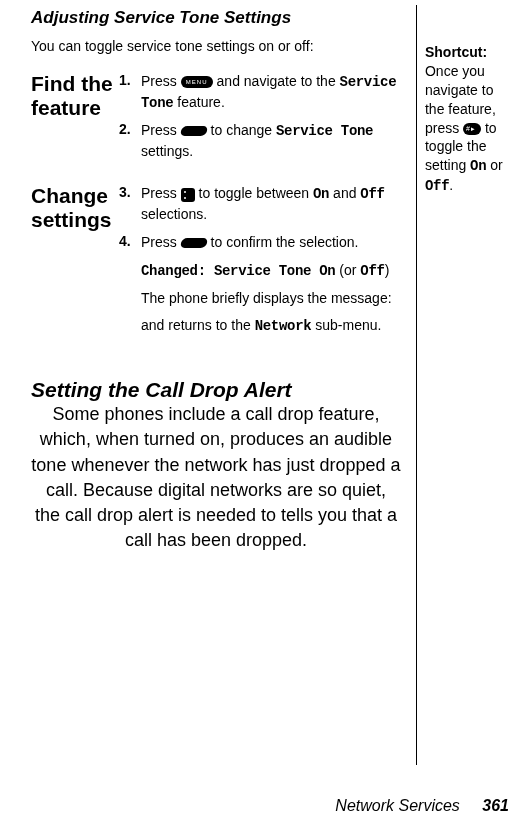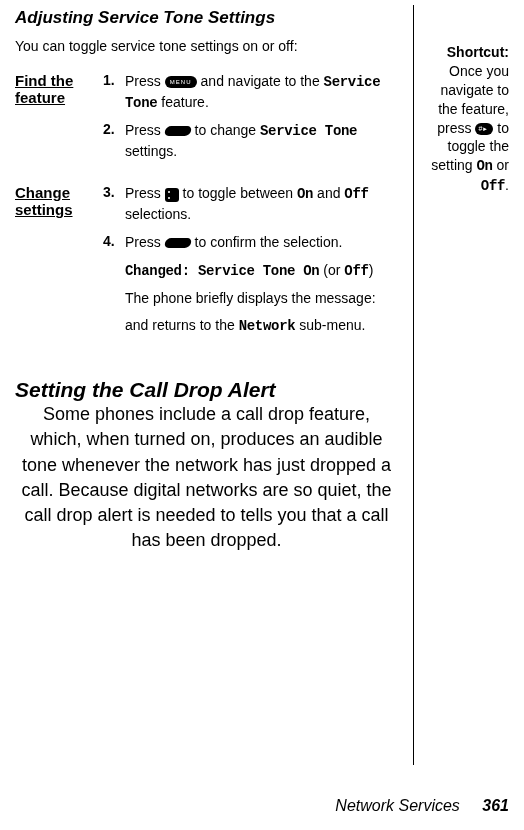--- a/index.html
+++ b/index.html
@@ -10,21 +10,21 @@
     body {
       width: 524px;
       height: 830px;
       font-family: Arial, Helvetica, sans-serif;
       position: relative;
       background: white;
     }
     .page {
       width: 100%;
       height: 100%;
-      padding: 8px 15px 15px 15px;
+      padding: 8px 15px 15px 31px;
       position: relative;
     }
     .content-wrapper {
       display: flex;
       height: 760px;
     }
     .main-column {
       width: 398px;
       padding-right: 15px;
     }
@@ -62,24 +62,23 @@
     }
     .steps-table {
       width: 100%;
     }
     .step-row {
       display: flex;
       margin-bottom: 15px;
     }
     .step-label {
       width: 88px;
-      font-size: 15px;
+      font-size: 21px;
       font-weight: bold;
       flex-shrink: 0;
-      text-decoration: underline;
     }
     .step-content {
       flex: 1;
     }
     .step-item {
       display: flex;
       margin-bottom: 8px;
     }
     .step-num {
       width: 22px;
@@ -173,21 +172,20 @@
       top: 1px;
       letter-spacing: 1px;
     }
     .shortcut-heading {
       font-size: 14px;
       font-weight: bold;
     }
     .shortcut-text {
       font-size: 14px;
       line-height: 1.35;
-      text-align: right;
     }
     .footer {
       position: absolute;
       bottom: 15px;
       right: 15px;
       font-size: 16px;
       font-style: italic;
     }
     .footer-pagenum {
       font-weight: bold;

